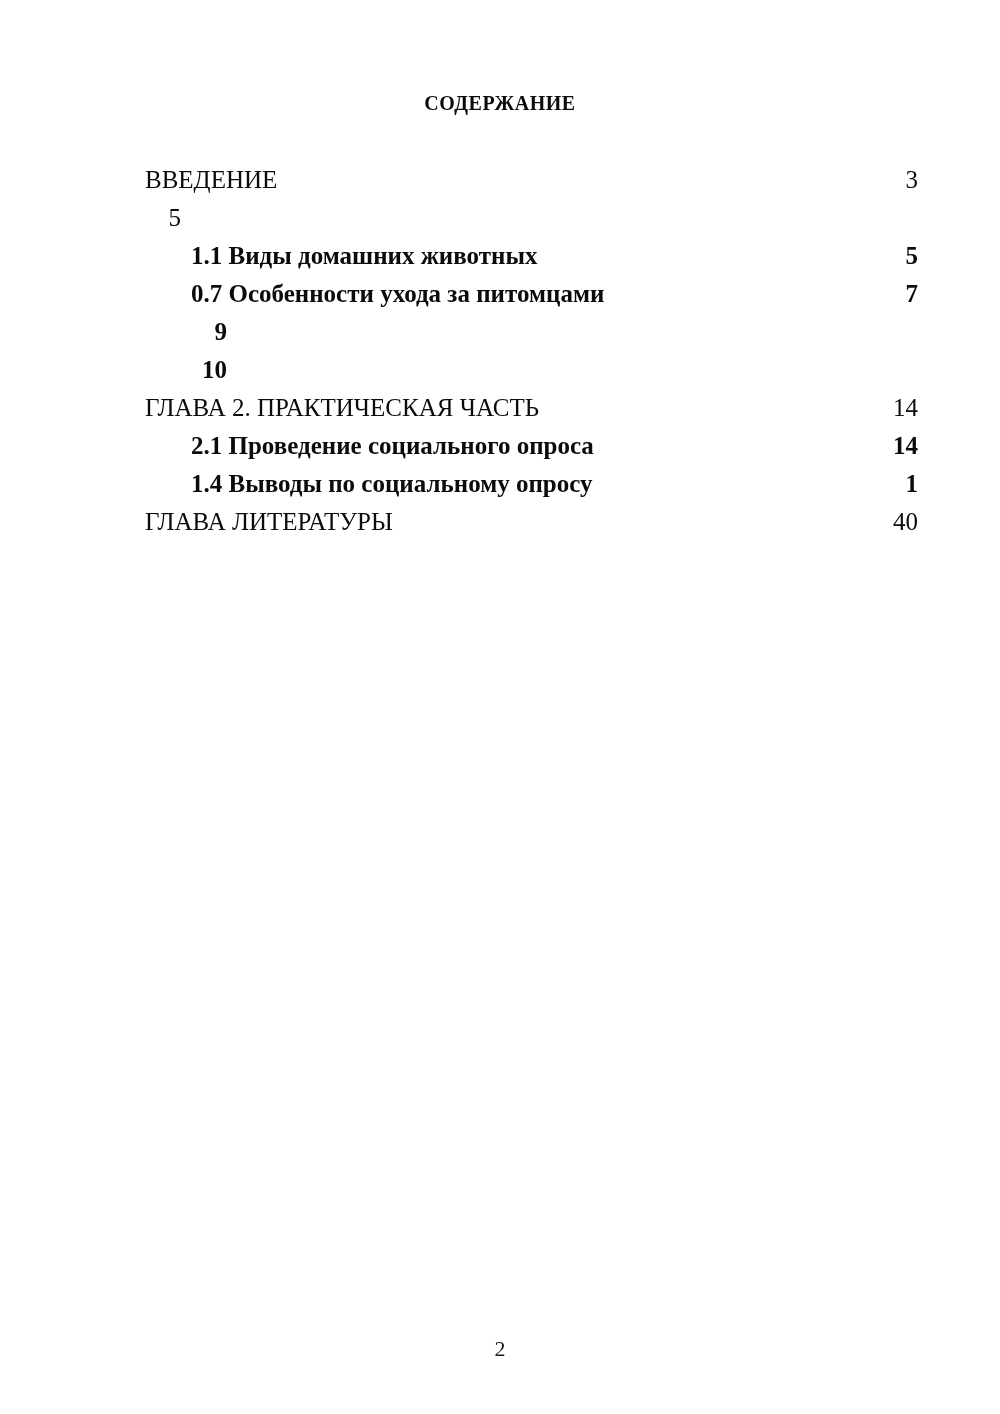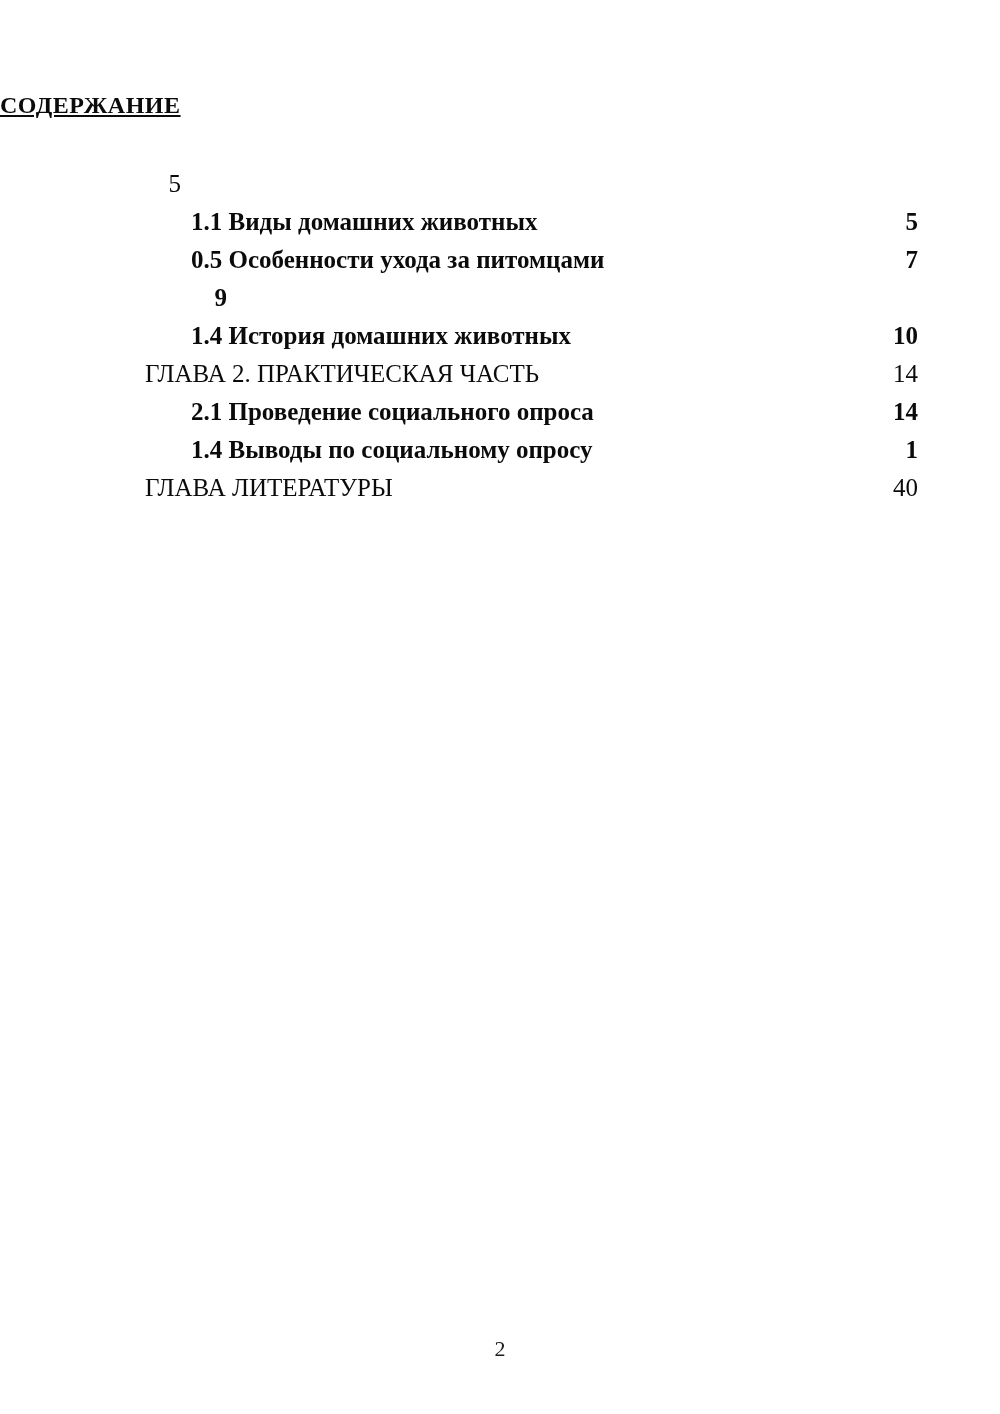--- a/index.html
+++ b/index.html
@@ -11,26 +11,26 @@
     position: relative;
     width: 1000px;
     height: 1414px;
     background: #ffffff;
     margin: 0 auto;
     font-family: "Liberation Serif", "DejaVu Serif", serif;
     color: #0b0b0b;
     overflow: hidden;
   }
   .doc-title {
+    text-align: center;
     font-weight: bold;
-    font-size: 24px;
+    font-size: 20px;
     letter-spacing: 0.5px;
     margin-top: 92px;
     margin-bottom: 0;
-    text-decoration: underline;
   }
   .toc {
     margin-top: 52px;
     padding-left: 145px;
     padding-right: 80px;
   }
   .toc-row {
     display: flex;
     align-items: baseline;
     justify-content: space-between;
@@ -64,41 +64,44 @@
 </style>
 </head>
 <body>
 
 <div class="page">
 
   <div class="doc-title">СОДЕРЖАНИЕ</div>
 
   <div class="toc">
 
+    <div class="toc-row">
+      <span class="toc-label">ВВЕДЕНИЕ</span>
+      <span class="toc-page">3</span>
+    </div>
 
     <div class="toc-row">
       <span class="toc-page">5</span>
     </div>
 
     <div class="toc-row sub">
       <span class="toc-label">1.1 Виды домашних животных</span>
       <span class="toc-page">5</span>
     </div>
 
     <div class="toc-row sub">
-      <span class="toc-label">0.5 Особенности ухода за питомцами</span>
+      <span class="toc-label">0.7 Особенности ухода за питомцами</span>
       <span class="toc-page">7</span>
     </div>
 
     <div class="toc-row sub">
       <span class="toc-page">9</span>
     </div>
 
     <div class="toc-row sub">
-      <span class="toc-label">1.4 История домашних животных</span>
       <span class="toc-page">10</span>
     </div>
 
     <div class="toc-row">
       <span class="toc-label">ГЛАВА 2. ПРАКТИЧЕСКАЯ ЧАСТЬ</span>
       <span class="toc-page">14</span>
     </div>
 
     <div class="toc-row sub">
       <span class="toc-label">2.1 Проведение социального опроса</span>

